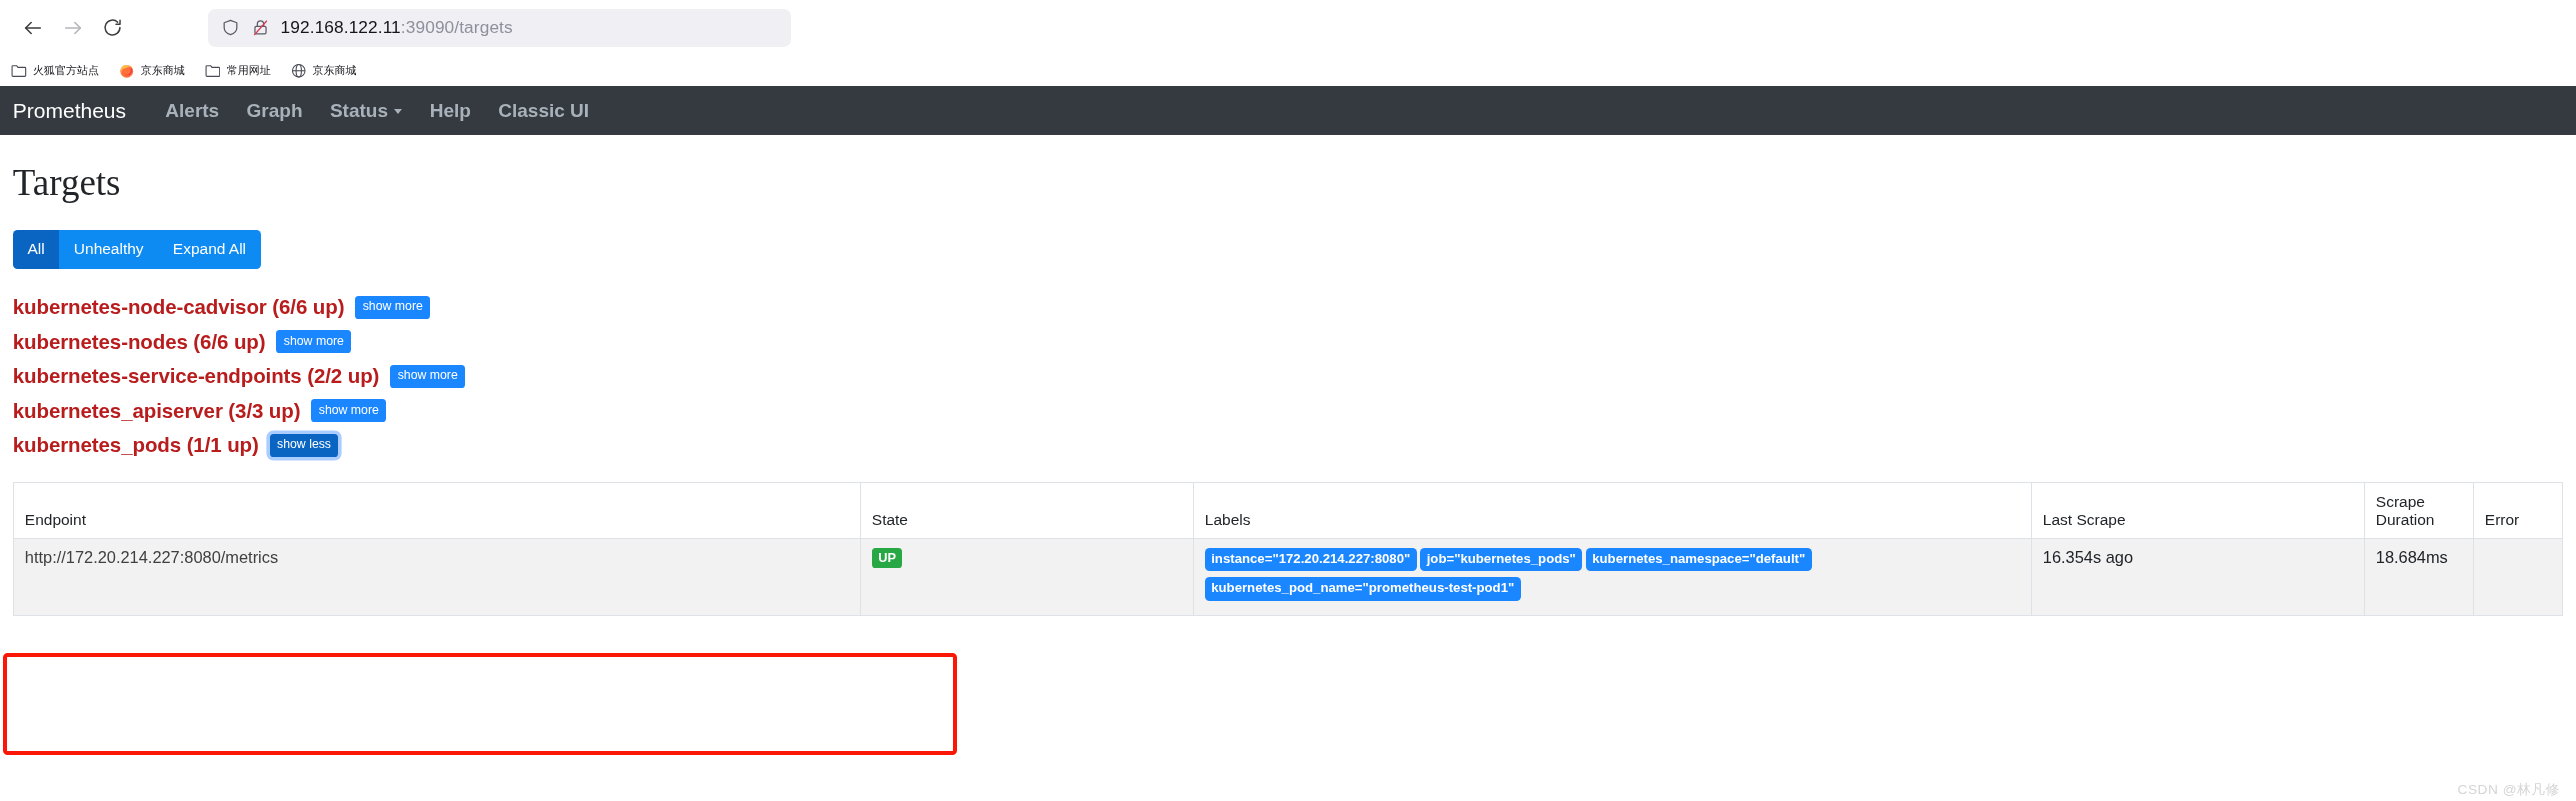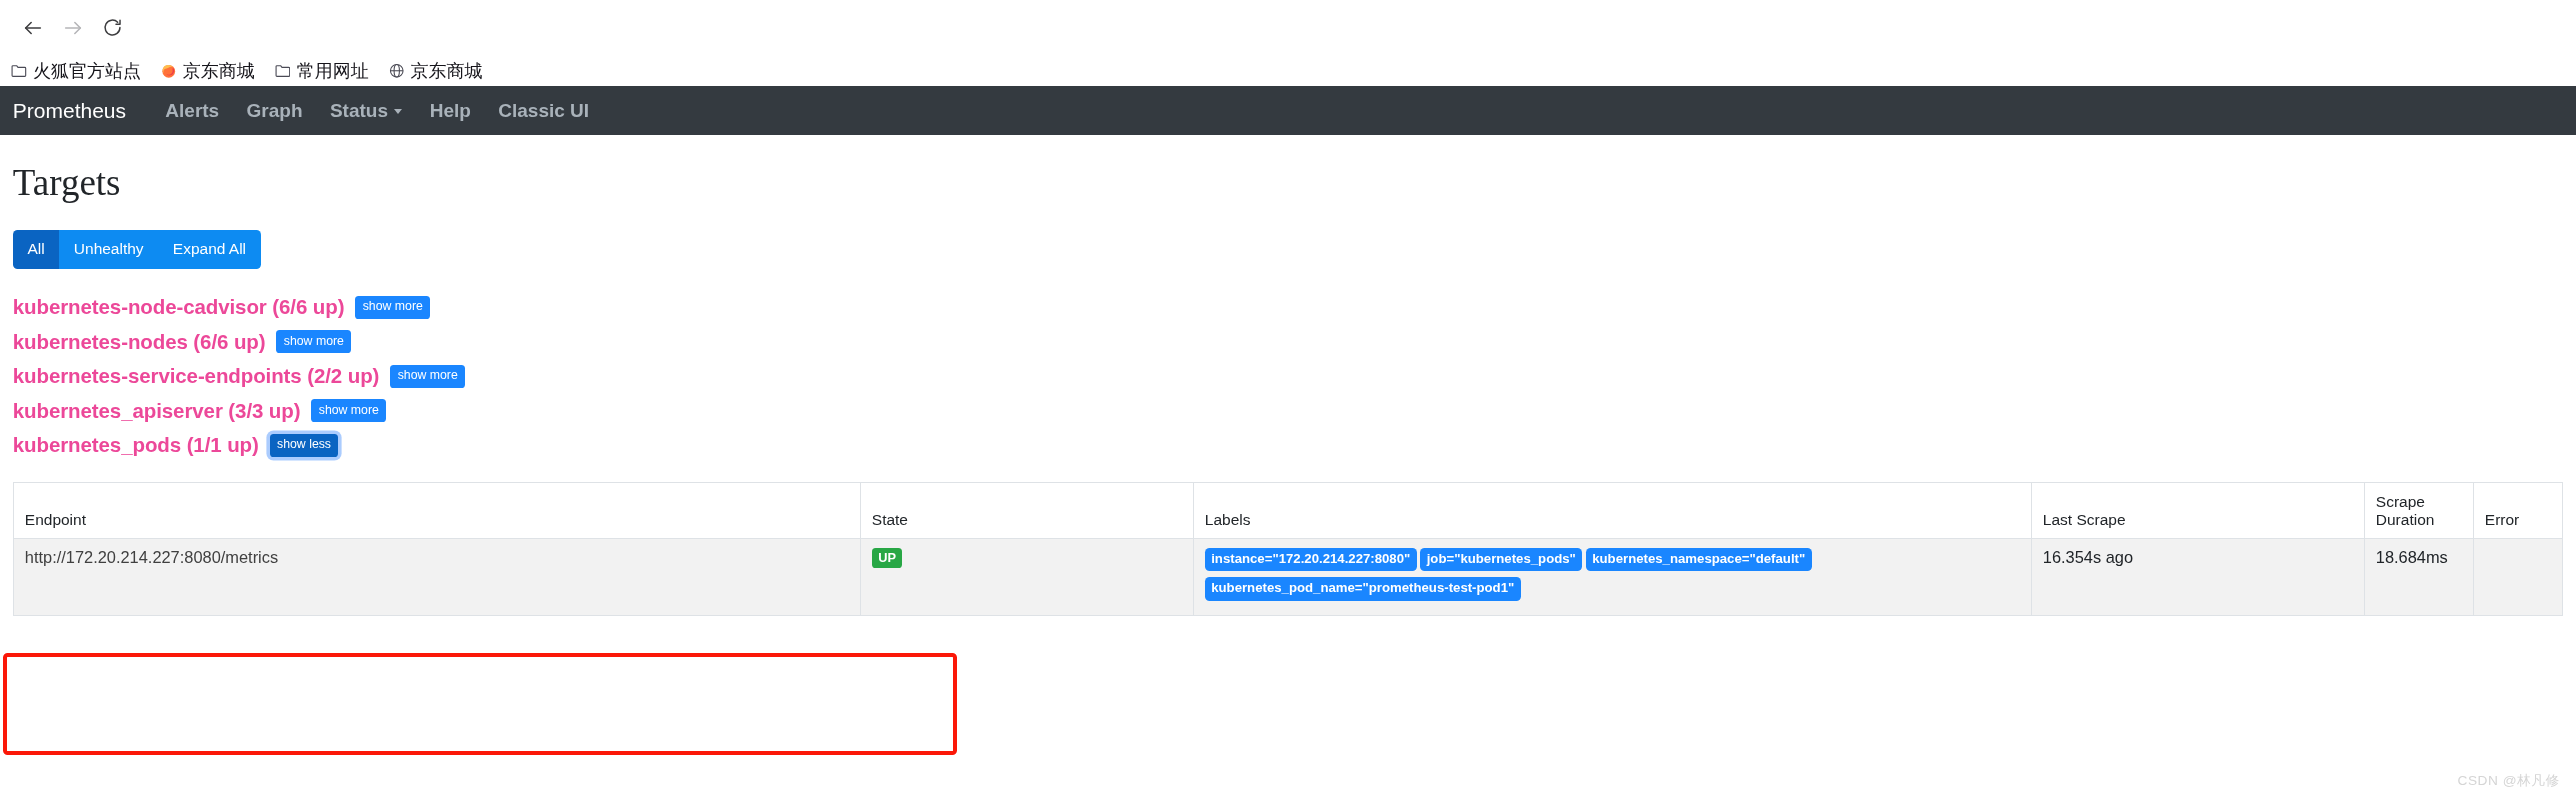--- a/index.html
+++ b/index.html
@@ -57,21 +57,21 @@
   .bookmarks {
     height: 31px;
     display: flex;
     align-items: center;
     padding: 0 11px;
     gap: 20px;
     background: #ffffff;
   }
   .bm {
     display: flex; align-items: center; gap: 6.4px;
-    font-size: 18px; color: #15141a;
+    font-size: 11px; color: #15141a;
     white-space: nowrap;
   }
   .bm-ico { width: 15.5px; height: 15.5px; display:flex; align-items:center; justify-content:center; }
 
   
   .pnav {
     background: #343a40;
     height: 49px;
     display: flex;
     align-items: center;
@@ -133,21 +133,21 @@
 
   .joblist { margin-top: 24px; }
   .job-row {
     display: flex;
     align-items: center;
     gap: 11px;
     margin-bottom: 5.5px;
     height: 29px;
   }
   .job-link {
-    color: #ec4899;
+    color: #b91c1c;
     font-size: 20.5px;
     font-weight: 700;
     text-decoration: none;
     white-space: nowrap;
     letter-spacing: -0.1px;
     text-align: right;
   }
   .show-btn {
     background: #1a86ff;
     color: #ffffff;
@@ -238,21 +238,21 @@
     height: 102px;
     border: 4.6px solid #fb1708;
     border-radius: 4.6px;
     pointer-events: none;
   }
   .stage { position: relative; width: 2576px; height: 802px; }
 
   .watermark {
     position: absolute;
     right: 16.4px;
-    bottom: 12px;
+    bottom: 3px;
     color: #d5d5d5;
     font-size: 13.7px;
     letter-spacing: 0.5px;
     white-space: nowrap;
   }
 </style>
 </head>
 <body>
 
 <div class="stage">
@@ -271,20 +271,35 @@
             <polyline points="14,6 20,12 14,18"></polyline>
           </svg>
       </div>
       <div class="nav-btn">
         <svg width="21" height="21" viewBox="0 0 24 24" fill="none" stroke="currentColor" stroke-width="1.7" stroke-linecap="round" stroke-linejoin="round">
             <path d="M20.5 12a8.5 8.5 0 1 1-2.6-6.1"></path>
             <polyline points="20.6,3.6 20.6,8.2 16,8.2"></polyline>
           </svg>
       </div>
 
+      <div class="urlbar">
+        <span class="icon">
+          <svg width="19" height="19" viewBox="0 0 24 24" fill="none" stroke="currentColor" stroke-width="1.6" stroke-linejoin="round">
+              <path d="M12 3 L20 6 v6 c0 4.2-3.3 7.6-8 9-4.7-1.4-8-4.8-8-9 V6 Z"></path>
+            </svg>
+        </span>
+        <span class="icon">
+          <svg width="19" height="19" viewBox="0 0 24 24" fill="none" stroke="currentColor" stroke-width="1.6" stroke-linejoin="round">
+            <rect x="5" y="10.5" width="14" height="9.5" rx="1.6"></rect>
+            <path d="M8 10.5 V7.5 a4 4 0 0 1 8 0 v3"></path>
+            <line x1="4" y1="21.5" x2="20" y2="3.5" stroke="#d63a55" stroke-width="1.7"></line>
+          </svg>
+        </span>
+        <span class="url-text"><span>192.168.122.11</span><span class="dim">:39090/targets</span></span>
+      </div>
     </div>
 
     <div class="bookmarks">
       <div class="bm">
         <span class="bm-ico">
           <svg width="15.5" height="13.7" viewBox="0 0 18 16" fill="none" stroke="#4a4a55" stroke-width="1.3" stroke-linejoin="round">
               <path d="M1.2 13.5 V3 a1 1 0 0 1 1-1 h4.3 l1.6 2 h8 a1 1 0 0 1 1 1 v8.5 a1 1 0 0 1-1 1 H2.2 a1 1 0 0 1-1-1z"></path>
             </svg>
         </span>
         <span>火狐官方站点</span>

